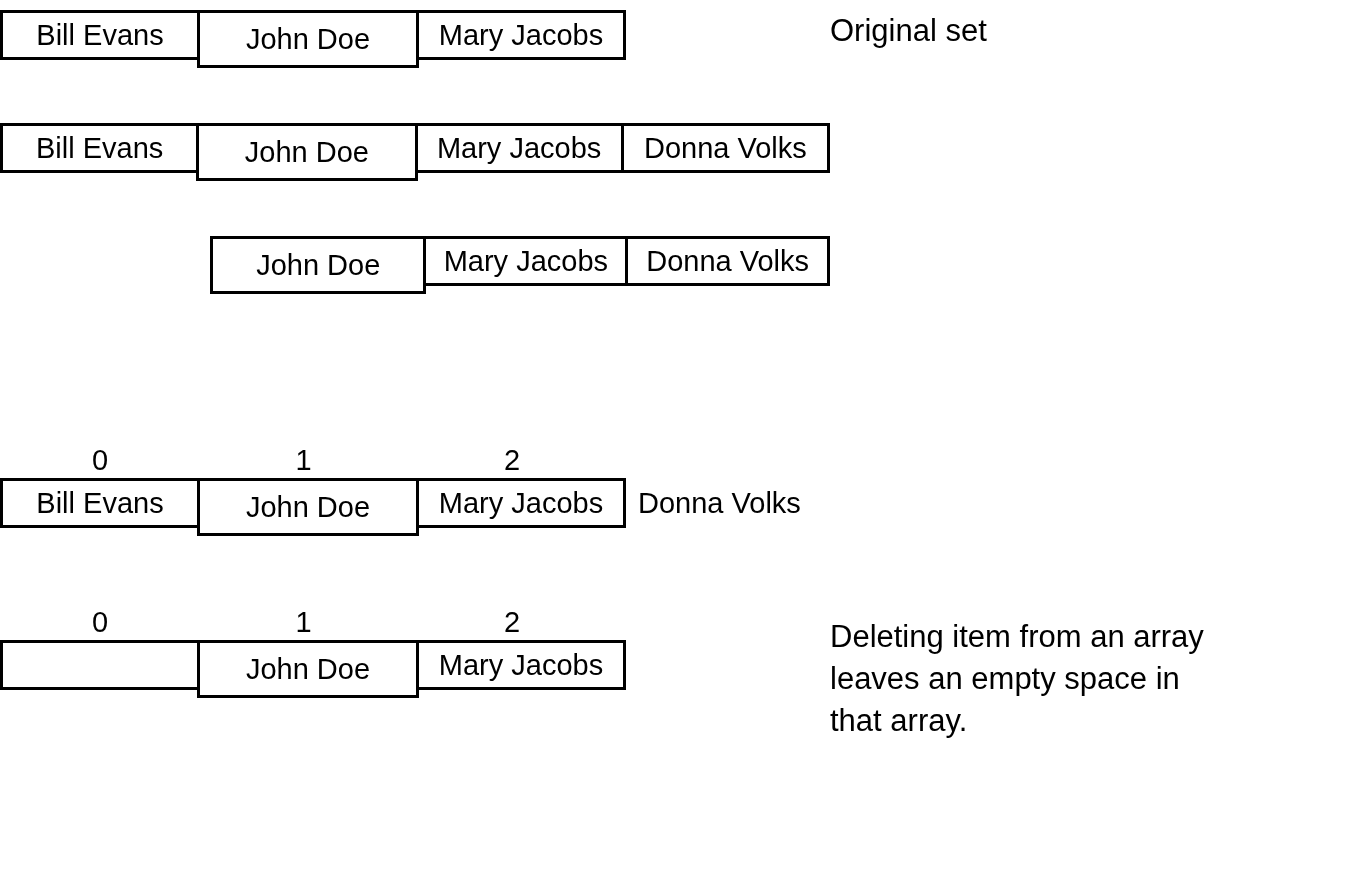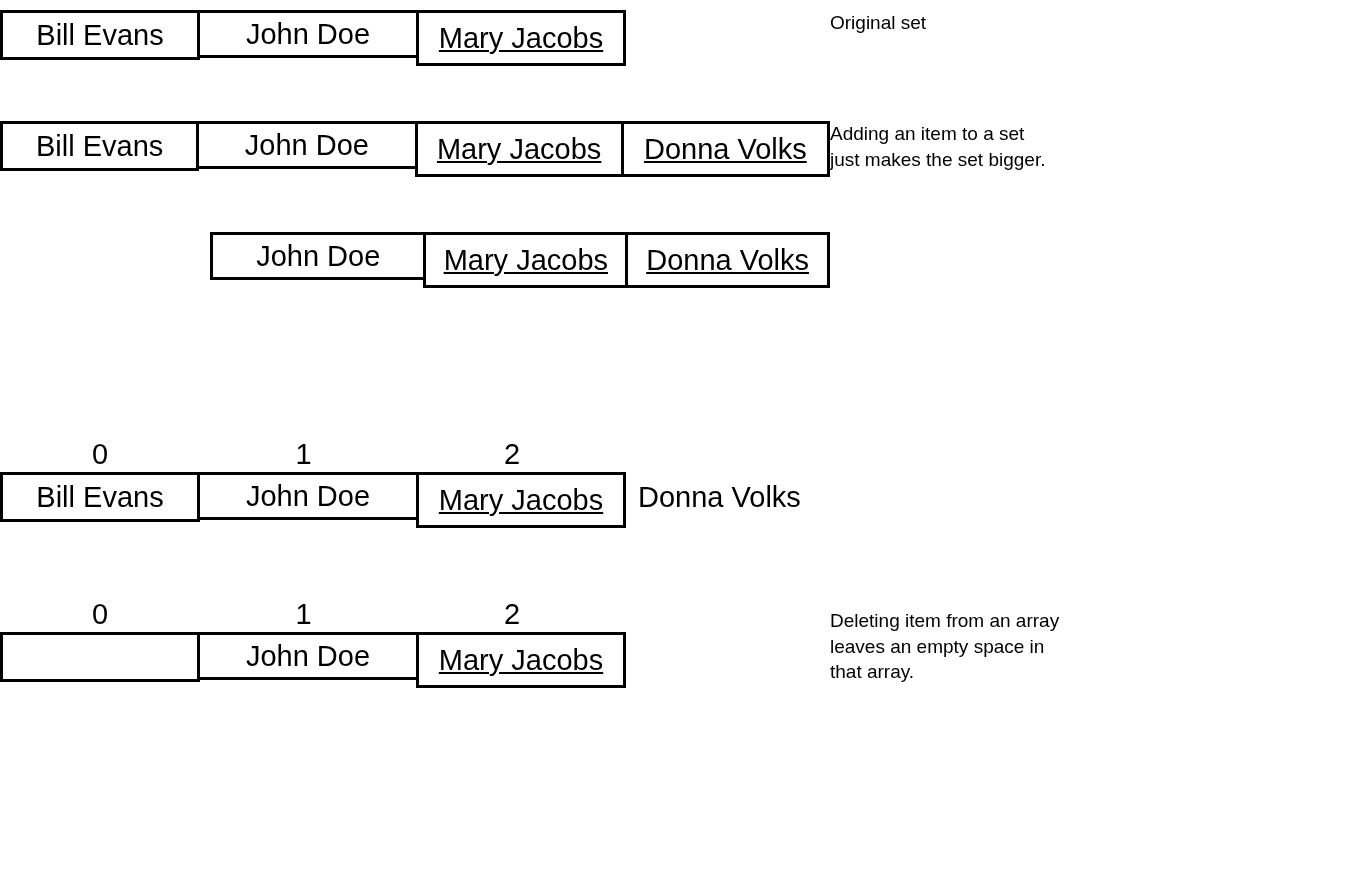--- a/index.html
+++ b/index.html
@@ -15,43 +15,43 @@
     align-items: flex-start;
     margin-bottom: 50px;
   }
   .left-col {
     width: 830px;
     flex-shrink: 0;
     position: relative;
   }
   .right-col {
     padding-top: 0px;
-    font-size: 19px;
+    font-size: 31px;
     line-height: 1.35;
     white-space: pre-line;
   }
   .cells-wrap {
     display: flex;
     align-items: flex-start;
   }
   .cell {
     border: 3px solid #000;
     padding: 16px 10px;
     font-size: 29px;
     text-align: center;
     display: flex;
     align-items: center;
     justify-content: center;
     box-sizing: border-box;
     margin-left: -3px;
   }
   .cell:first-child { margin-left: 0; }
   .cell.w1 { width: 200px; height: 50px; }
-  .cell.w2 { width: 213px; height: 48px; }
-  .cell.w3 { width: 210px; height: 56px; text-decoration: underline; }
+  .cell.w2 { width: 213px; height: 58px; }
+  .cell.w3 { width: 210px; height: 50px; }
   .cell.wider { width: 222px; }
   .outside-item {
     font-size: 29px;
     padding: 8px 12px;
     display: flex;
     align-items: center;
     height: 50px;
     box-sizing: border-box;
   }
   .index-row {
@@ -88,22 +88,20 @@
 
 <div class="row section tight">
   <div class="left-col">
     <div class="cells-wrap">
       <div class="cell w1">Bill Evans</div>
       <div class="cell w2 wider">John Doe</div>
       <div class="cell w3">Mary Jacobs</div>
       <div class="cell w3">Donna Volks</div>
     </div>
   </div>
-  <div class="right-col">Adding an item to a set
-just makes the set bigger.</div>
 </div>
 
 <div class="row section" style="margin-bottom:150px;">
   <div class="left-col">
     <div class="cells-wrap pad-left">
       <div class="cell w2 wider">John Doe</div>
       <div class="cell w3">Mary Jacobs</div>
       <div class="cell w3">Donna Volks</div>
     </div>
   </div>

